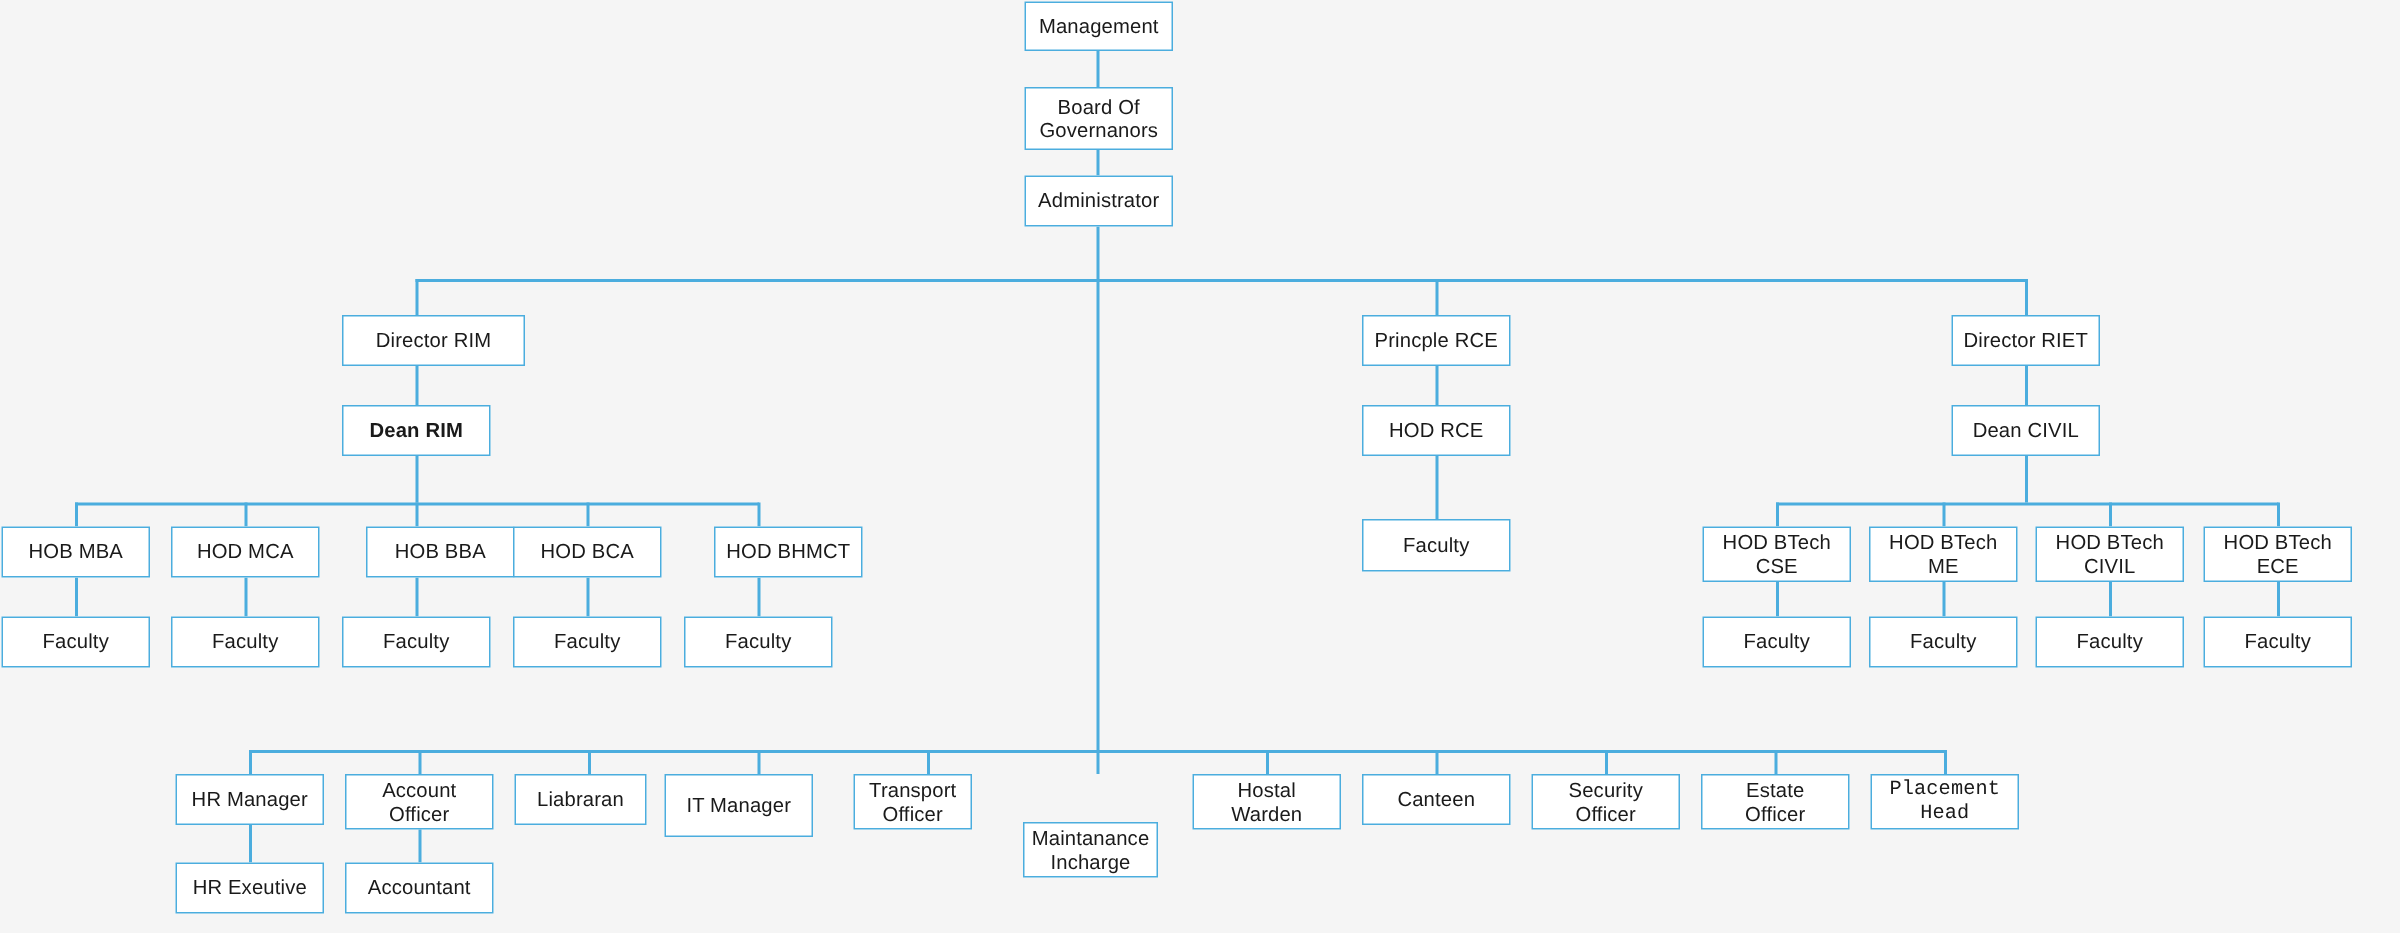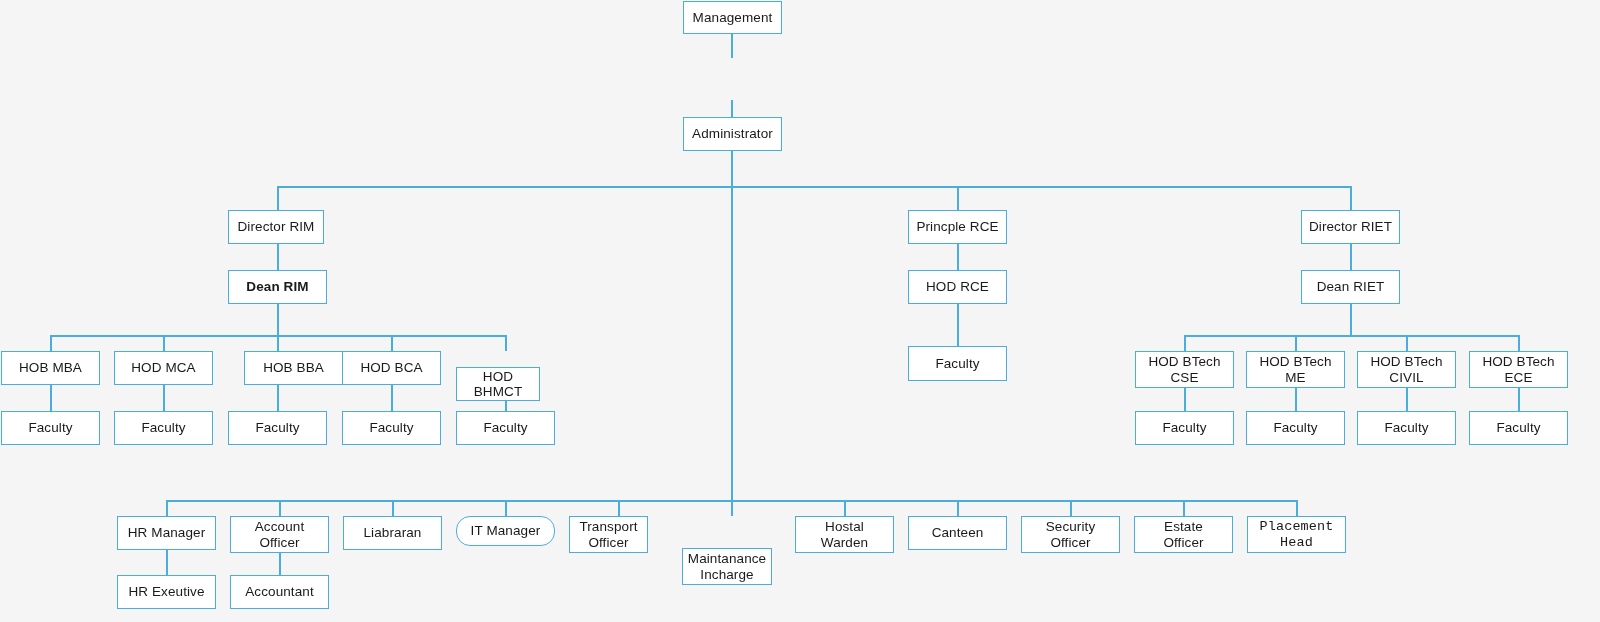--- a/index.html
+++ b/index.html
@@ -97,63 +97,65 @@
   <div class="edge edge-v" style="left:731px; top:500px; height:16px;"></div>
   <div class="edge edge-v" style="left:844px; top:500px; height:16px;"></div>
   <div class="edge edge-v" style="left:957px; top:500px; height:16px;"></div>
   <div class="edge edge-v" style="left:1070px; top:500px; height:16px;"></div>
   <div class="edge edge-v" style="left:1183px; top:500px; height:16px;"></div>
   <div class="edge edge-v" style="left:1296px; top:500px; height:16px;"></div>
   <div class="edge edge-v" style="left:166px; top:550px; height:25px;"></div>
   <div class="edge edge-v" style="left:279px; top:550px; height:25px;"></div>
 
   <div class="node" style="left:683px; top:1px; width:99px; height:33px;">Management</div>
+  <div class="node" style="left:683px; top:58px; width:99px; height:42px;">Board Of
+Governanors</div>
   <div class="node" style="left:683px; top:117px; width:99px; height:34px;">Administrator</div>
 
-  <div class="node" style="left:228px; top:210px; width:96px; height:34px;">Director RIM</div>
+  <div class="node" style="left:228px; top:210px; width:122px; height:34px;">Director RIM</div>
   <div class="node" style="left:228px; top:270px; width:99px; height:34px;font-weight:bold;">Dean RIM</div>
 
   <div class="node" style="left:1px; top:351px; width:99px; height:34px;">HOB MBA</div>
   <div class="node" style="left:114px; top:351px; width:99px; height:34px;">HOD MCA</div>
   <div class="node" style="left:244px; top:351px; width:99px; height:34px;">HOB BBA</div>
   <div class="node" style="left:342px; top:351px; width:99px; height:34px;">HOD BCA</div>
-  <div class="node" style="left:456px; top:351px; width:84px; height:34px;margin-top:16px;">HOD BHMCT</div>
+  <div class="node" style="left:476px; top:351px; width:99px; height:34px;">HOD BHMCT</div>
 
   <div class="node" style="left:1px; top:411px; width:99px; height:34px;">Faculty</div>
   <div class="node" style="left:114px; top:411px; width:99px; height:34px;">Faculty</div>
   <div class="node" style="left:228px; top:411px; width:99px; height:34px;">Faculty</div>
   <div class="node" style="left:342px; top:411px; width:99px; height:34px;">Faculty</div>
   <div class="node" style="left:456px; top:411px; width:99px; height:34px;">Faculty</div>
 
   <div class="node" style="left:908px; top:210px; width:99px; height:34px;">Princple RCE</div>
   <div class="node" style="left:908px; top:270px; width:99px; height:34px;">HOD RCE</div>
   <div class="node" style="left:908px; top:346px; width:99px; height:35px;">Faculty</div>
 
   <div class="node" style="left:1301px; top:210px; width:99px; height:34px;">Director RIET</div>
-  <div class="node" style="left:1301px; top:270px; width:99px; height:34px;">Dean RIET</div>
+  <div class="node" style="left:1301px; top:270px; width:99px; height:34px;">Dean CIVIL</div>
 
   <div class="node" style="left:1135px; top:351px; width:99px; height:37px;">HOD BTech
 CSE</div>
   <div class="node" style="left:1246px; top:351px; width:99px; height:37px;">HOD BTech
 ME</div>
   <div class="node" style="left:1357px; top:351px; width:99px; height:37px;">HOD BTech
 CIVIL</div>
   <div class="node" style="left:1469px; top:351px; width:99px; height:37px;">HOD BTech
 ECE</div>
 
   <div class="node" style="left:1135px; top:411px; width:99px; height:34px;">Faculty</div>
   <div class="node" style="left:1246px; top:411px; width:99px; height:34px;">Faculty</div>
   <div class="node" style="left:1357px; top:411px; width:99px; height:34px;">Faculty</div>
   <div class="node" style="left:1469px; top:411px; width:99px; height:34px;">Faculty</div>
 
   <div class="node" style="left:117px; top:516px; width:99px; height:34px;">HR Manager</div>
   <div class="node" style="left:230px; top:516px; width:99px; height:37px;">Account
 Officer</div>
-  <div class="node" style="left:343px; top:516px; width:99px; height:34px;">Liabraran</div>
-  <div class="node" style="left:456px; top:516px; width:99px; height:30px;border-radius:14px;">IT Manager</div>
+  <div class="node" style="left:343px; top:516px; width:88px; height:34px;">Liabraran</div>
+  <div class="node" style="left:443px; top:516px; width:99px; height:42px;">IT Manager</div>
   <div class="node" style="left:569px; top:516px; width:79px; height:37px;">Transport
 Officer</div>
   <div class="node" style="left:682px; top:548px; width:90px; height:37px;">Maintanance
 Incharge</div>
   <div class="node" style="left:795px; top:516px; width:99px; height:37px;">Hostal
 Warden</div>
   <div class="node" style="left:908px; top:516px; width:99px; height:34px;">Canteen</div>
   <div class="node" style="left:1021px; top:516px; width:99px; height:37px;">Security
 Officer</div>
   <div class="node" style="left:1134px; top:516px; width:99px; height:37px;">Estate

